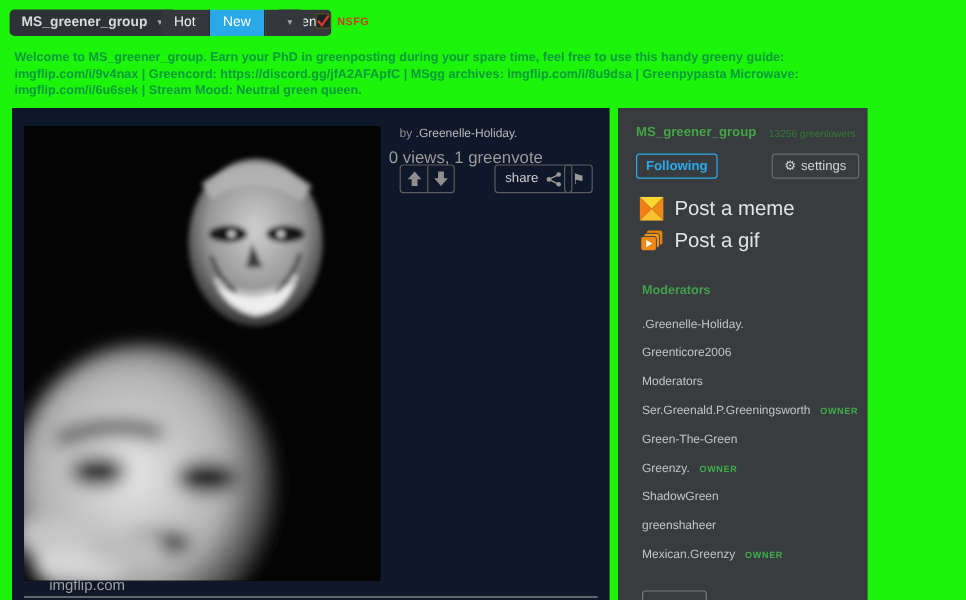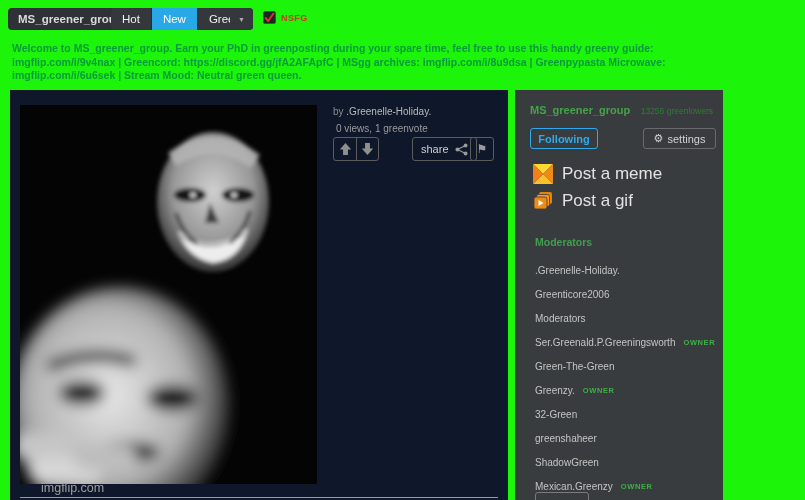--- a/index.html
+++ b/index.html
@@ -11,21 +11,21 @@
   }
   
   .group-dropdown {
     position:absolute; left:8px; top:8px; height:22px;
     background:#2e3236; color:#d9d9d9; border-radius:4px;
     display:flex; align-items:center; gap:7px; padding:0 10px;
     font-size:11.5px; font-weight:bold; cursor:pointer;
   }
   .caret { font-size:7px; color:#aaa; }
   .tabs {
-    position:absolute; left:111px; top:8px; height:22px;
+    position:absolute; left:134px; top:8px; height:22px;
     display:flex; border-radius:4px; overflow:hidden;
   }
   .tab {
     height:22px; display:flex; align-items:center; padding:0 11px;
     background:#34383c; color:#f2f2f2; font-size:11.5px; cursor:pointer;
     border-right:1px solid #2a2d30;
   }
   .tab.active { background:#29a8e8; color:#fff; }
   .tab-caret-box {
     position:absolute; left:230px; top:8px; width:23px; height:22px;
@@ -48,21 +48,21 @@
     position:absolute; left:10px; top:90px; width:498px; height:410px;
     background:#0f172a; overflow:hidden;
   }
   .meme-img {
     position:absolute; left:10px; top:15px; width:297px; height:379px;
     background:#000; overflow:hidden; cursor:pointer;
   }
   .meme-img svg { display:block; width:100%; height:100%; }
   .byline { position:absolute; left:323px; top:16px; font-size:10px; color:#8a8a8a; }
   .byline .author { color:#b9b9b9; cursor:pointer; }
-  .stats { position:absolute; left:326px; top:33px; font-size:10px; color:#9a9a9a; }
+  .stats { position:absolute; left:314px; top:33px; font-size:14px; color:#9a9a9a; }
   .vote-group {
     position:absolute; left:323px; top:47px; height:24px; display:flex;
     border:1px solid #5c5c5c; border-radius:3px; overflow:hidden;
   }
   .vote-btn {
     width:22px; height:22px; display:flex; align-items:center; justify-content:center;
     cursor:pointer;
   }
   .vote-btn + .vote-btn { border-left:1px solid #5c5c5c; }
   .share-btn {
@@ -284,32 +284,28 @@
   <div class="mod-row">
     <span class="mod-name">Green-The-Green</span>
 
   </div>
 
   <div class="mod-row">
     <span class="mod-name">Greenzy.</span>
     <span class="owner-badge">OWNER</span>
   </div>
 
-  <div class="mod-row">
-    <span class="mod-name">32-Green</span>
+
+  <div class="mod-row">
+    <span class="mod-name">ShadowGreen</span>
 
   </div>
 
   <div class="mod-row">
     <span class="mod-name">greenshaheer</span>
-
-  </div>
-
-  <div class="mod-row">
-    <span class="mod-name">ShadowGreen</span>
 
   </div>
 
   <div class="mod-row">
     <span class="mod-name">Mexican.Greenzy</span>
     <span class="owner-badge">OWNER</span>
   </div>
 </div>
 
   <button class="more-btn"></button>

